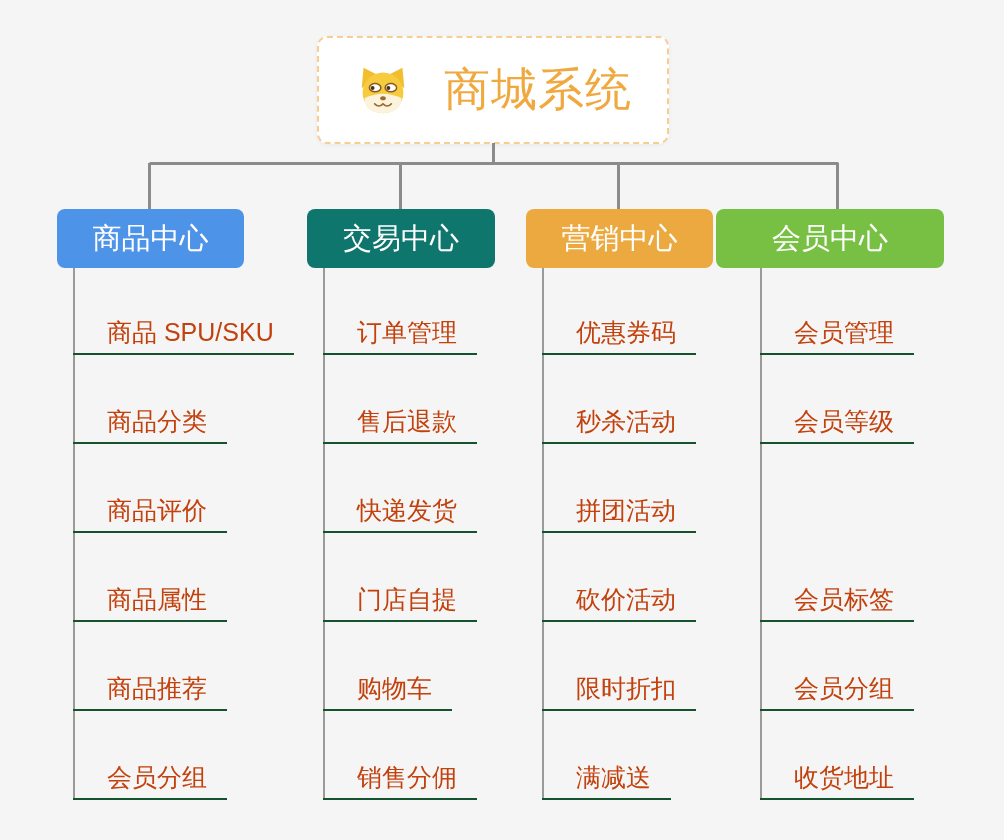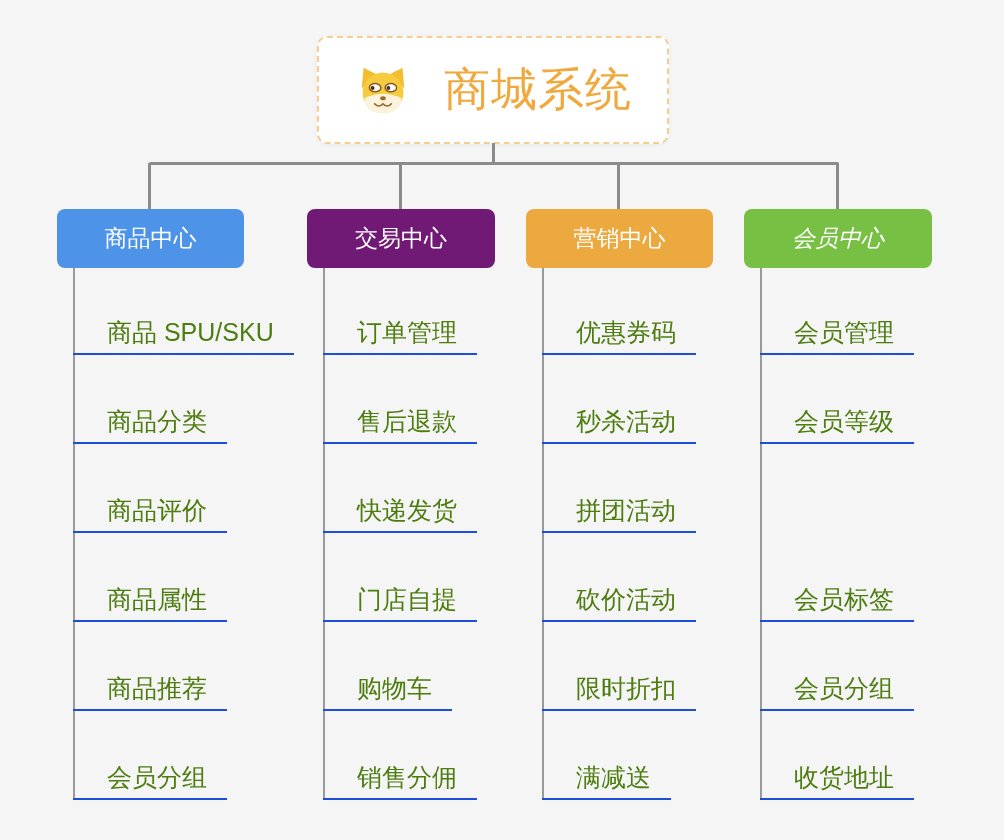--- a/index.html
+++ b/index.html
@@ -32,38 +32,38 @@
   
   .conn{position:absolute;background:#8B8B8B;}
   .conn.stem  {left:492px;top:143px;width:3px;height:21px;}
   .conn.rail  {left:149px;top:162px;width:690px;height:3px;border-radius:2px;}
   .conn.stub  {top:163px;width:3px;height:46px;}
   .stub0{left:148px;} .stub1{left:399px;} .stub2{left:617px;} .stub3{left:836px;}
   
   .branch-node{
     position:absolute;top:209px;height:59px;
     border-radius:8px;
-    color:#ffffff;font-size:23px;
+    color:#ffffff;font-size:29px;
     text-align:center;line-height:59px;
     white-space:nowrap;
     box-sizing:border-box;
   }
   .bn0{left:57px;width:187px;}
   .bn1{left:307px;width:188px;}
   .bn2{left:526px;width:187px;}
-  .bn3{left:744px;width:188px;font-style:italic;}
+  .bn3{left:716px;width:228px;}
   
   .trunk{position:absolute;top:268px;width:2px;height:532px;background:#9A9A9A;}
   .tr0{left:73px;} .tr1{left:323px;} .tr2{left:542px;} .tr3{left:760px;}
   
   .subtopic{
     position:absolute;
-    font-size:25px;line-height:30px;color:#4d7c0f;
+    font-size:25px;line-height:30px;color:#c2410c;
     padding:0 20px 6px 34px;
-    border-bottom:2px solid #1d4ed8;
+    border-bottom:2px solid #14532d;
     white-space:nowrap;
   }
   .c0{left:73px;} .c1{left:323px;} .c2{left:542px;} .c3{left:760px;}
   .r0{top:317px;} .r1{top:406px;} .r2{top:495px;}
   .r3{top:584px;} .r4{top:673px;} .r5{top:762px;}
 </style>
 </head>
 <body>
 
 <div class="canvas">
@@ -85,21 +85,21 @@
   </div>
 
   <div class="conn stem"></div>
   <div class="conn rail"></div>
   <div class="conn stub stub0"></div>
   <div class="conn stub stub1"></div>
   <div class="conn stub stub2"></div>
   <div class="conn stub stub3"></div>
 
   <div class="branch-node bn0" style="background-color: rgb(77, 147, 232);">商品中心</div>
-  <div class="branch-node bn1" style="background-color: #701a75;">交易中心</div>
+  <div class="branch-node bn1" style="background-color: #0f766e;">交易中心</div>
   <div class="branch-node bn2" style="background-color: rgb(235, 169, 63);">营销中心</div>
   <div class="branch-node bn3" style="background-color: rgb(119, 192, 67);">会员中心</div>
 
   <div class="trunk tr0"></div>
   <div class="trunk tr1"></div>
   <div class="trunk tr2"></div>
   <div class="trunk tr3"></div>
 
   <div class="subtopic c0 r0">商品 SPU/SKU</div>
   <div class="subtopic c0 r1">商品分类</div>

